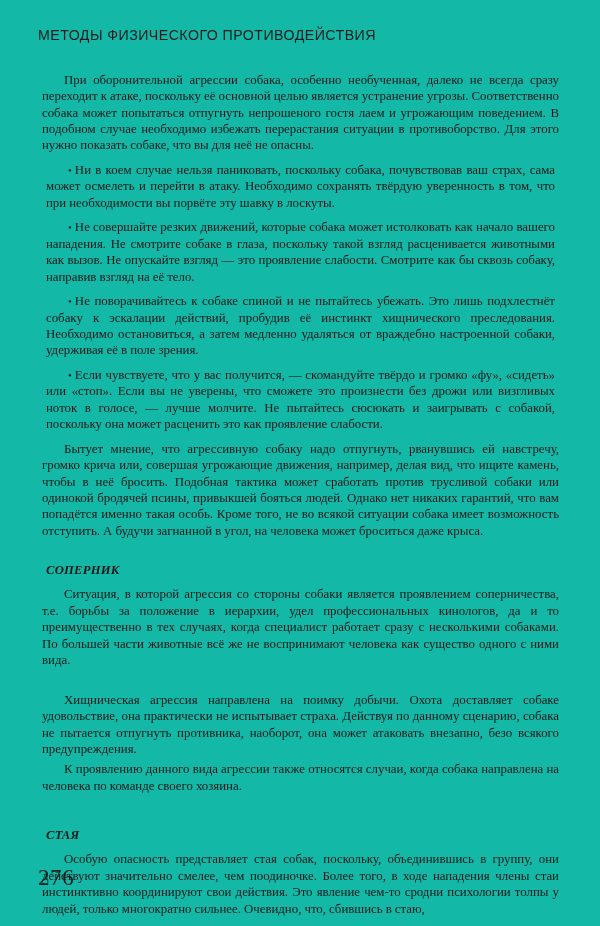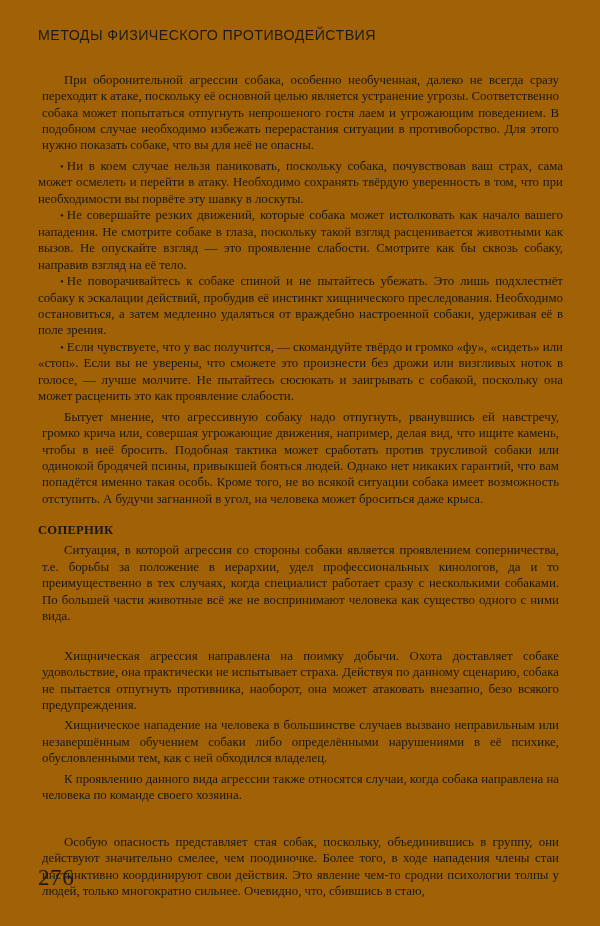--- a/index.html
+++ b/index.html
@@ -15,21 +15,21 @@
     overflow: hidden;
     font-family: "Liberation Serif", "DejaVu Serif", serif;
     color: #17181a;
     -webkit-font-smoothing: antialiased;
   }
   .page {
     position: absolute;
     left: 0; top: 0;
     width: 600px;
     height: 926px;
-    background: #a16207;
+    background: #14b8a6;
     box-sizing: border-box;
     padding: 0;
   }
   .content {
     position: absolute;
     left: 38px;
     top: 28px;
     width: 525px;
   }
 
@@ -54,37 +54,38 @@
     margin: 4px;
     text-indent: 22px;
     hyphens: manual;
     word-spacing: -0.15px;
   }
 
   .bullet-para {
     font-size: 12.85px;
     line-height: 16.45px;
     text-align: justify;
-    margin: 0;
+    margin: 8px;
     text-indent: 22px;
     word-spacing: -0.15px;
   }
   .bullet-para .bullet-mark {
     font-size: 11px;
     padding-right: 3px;
   }
 
   
   .section-heading {
     font-size: 12.6px;
     font-weight: bold;
     letter-spacing: 0.25px;
-    margin: 0;
+    margin: 8px;
     padding: 0;
     line-height: 15px;
+    font-style: italic;
   }
 
   .gap-before-heading { height: 12px; }
   .gap-section { height: 15px; }
   .gap-staya { height: 22px; }
 
   
   .folio {
     position: absolute;
     left: 38px;
@@ -124,23 +125,23 @@
     <p class="para">Бытует мнение, что агрессивную собаку надо отпугнуть, рванувшись ей навстречу, громко крича или, совершая угрожающие движения, например, делая вид, что ищите камень, чтобы в неё бросить. Подобная тактика может сработать против трусливой собаки или одинокой бродячей псины, привыкшей бояться людей. Однако нет никаких гарантий, что вам попадётся именно такая особь. Кроме того, не во всякой ситуации собака имеет возможность отступить. А будучи загнанной в угол, на человека может броситься даже крыса.</p>
 
     <div class="gap-before-heading"></div>
 
     <h2 class="section-heading">СОПЕРНИК</h2>
     <p class="para">Ситуация, в которой агрессия со стороны собаки является проявлением соперничества, т.е. борьбы за положение в иерархии, удел профессиональных кинологов, да и то преимущественно в тех случаях, когда специалист работает сразу с несколькими собаками. По большей части животные всё же не воспринимают человека как существо одного с ними вида.</p>
 
     <div class="gap-section"></div>
 
     <p class="para">Хищническая агрессия направлена на поимку добычи. Охота доставляет собаке удовольствие, она практически не испытывает страха. Действуя по данному сценарию, собака не пытается отпугнуть противника, наоборот, она может атаковать внезапно, безо всякого предупреждения.</p>
-    <p class="para">Хищническое нападение на человека в большинстве случаев вызвано неправильным или незавершённым обучением собаки либо определёнными нарушениями в её психике, обусловленными тем, как с ней обходился владелец.</p>
     <p class="para">К проявлению данного вида агрессии также относятся случаи, когда собака направлена на человека по команде своего хозяина.</p>
 
     <div class="gap-staya"></div>
 
+    <h2 class="section-heading">СТАЯ</h2>
     <p class="para">Особую опасность представляет стая собак, поскольку, объединившись в группу, они действуют значительно смелее, чем поодиночке. Более того, в ходе нападения члены стаи инстинктивно координируют свои действия. Это явление чем-то сродни психологии толпы у людей, только многократно сильнее. Очевидно, что, сбившись в стаю,</p>
 
   </div>
 
   <div class="folio">276</div>
 </div>
 
 </body></html>

